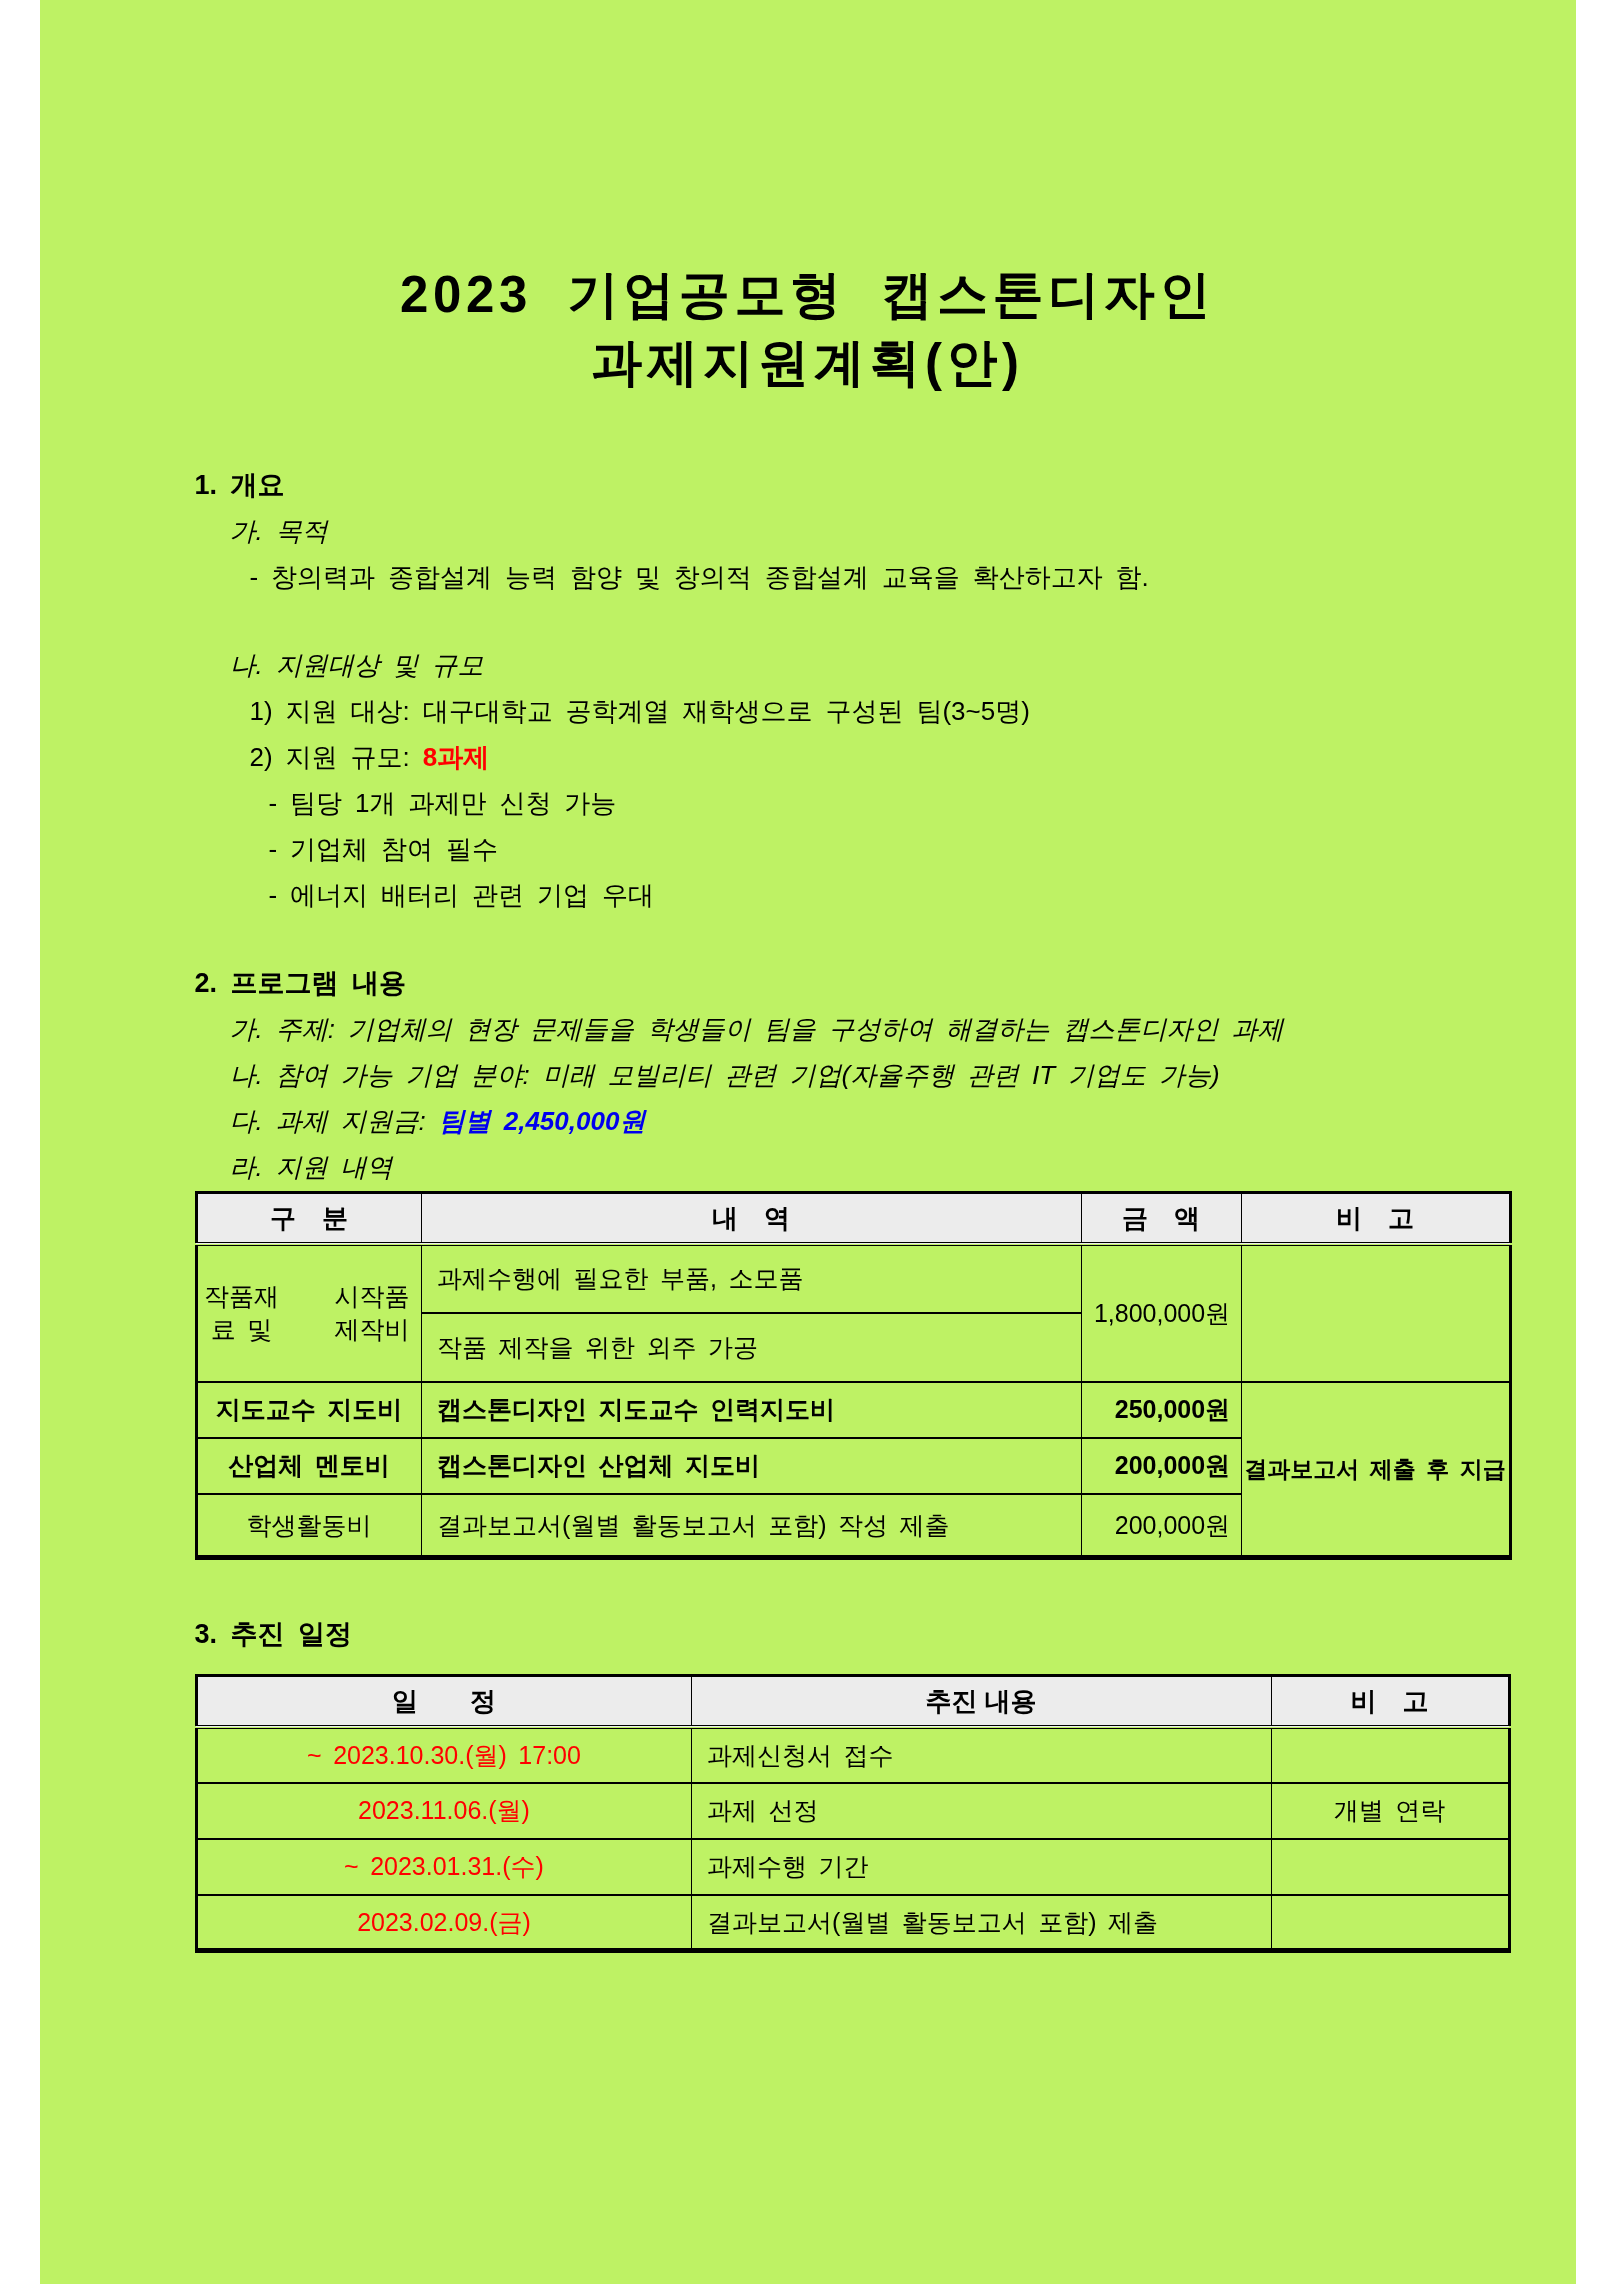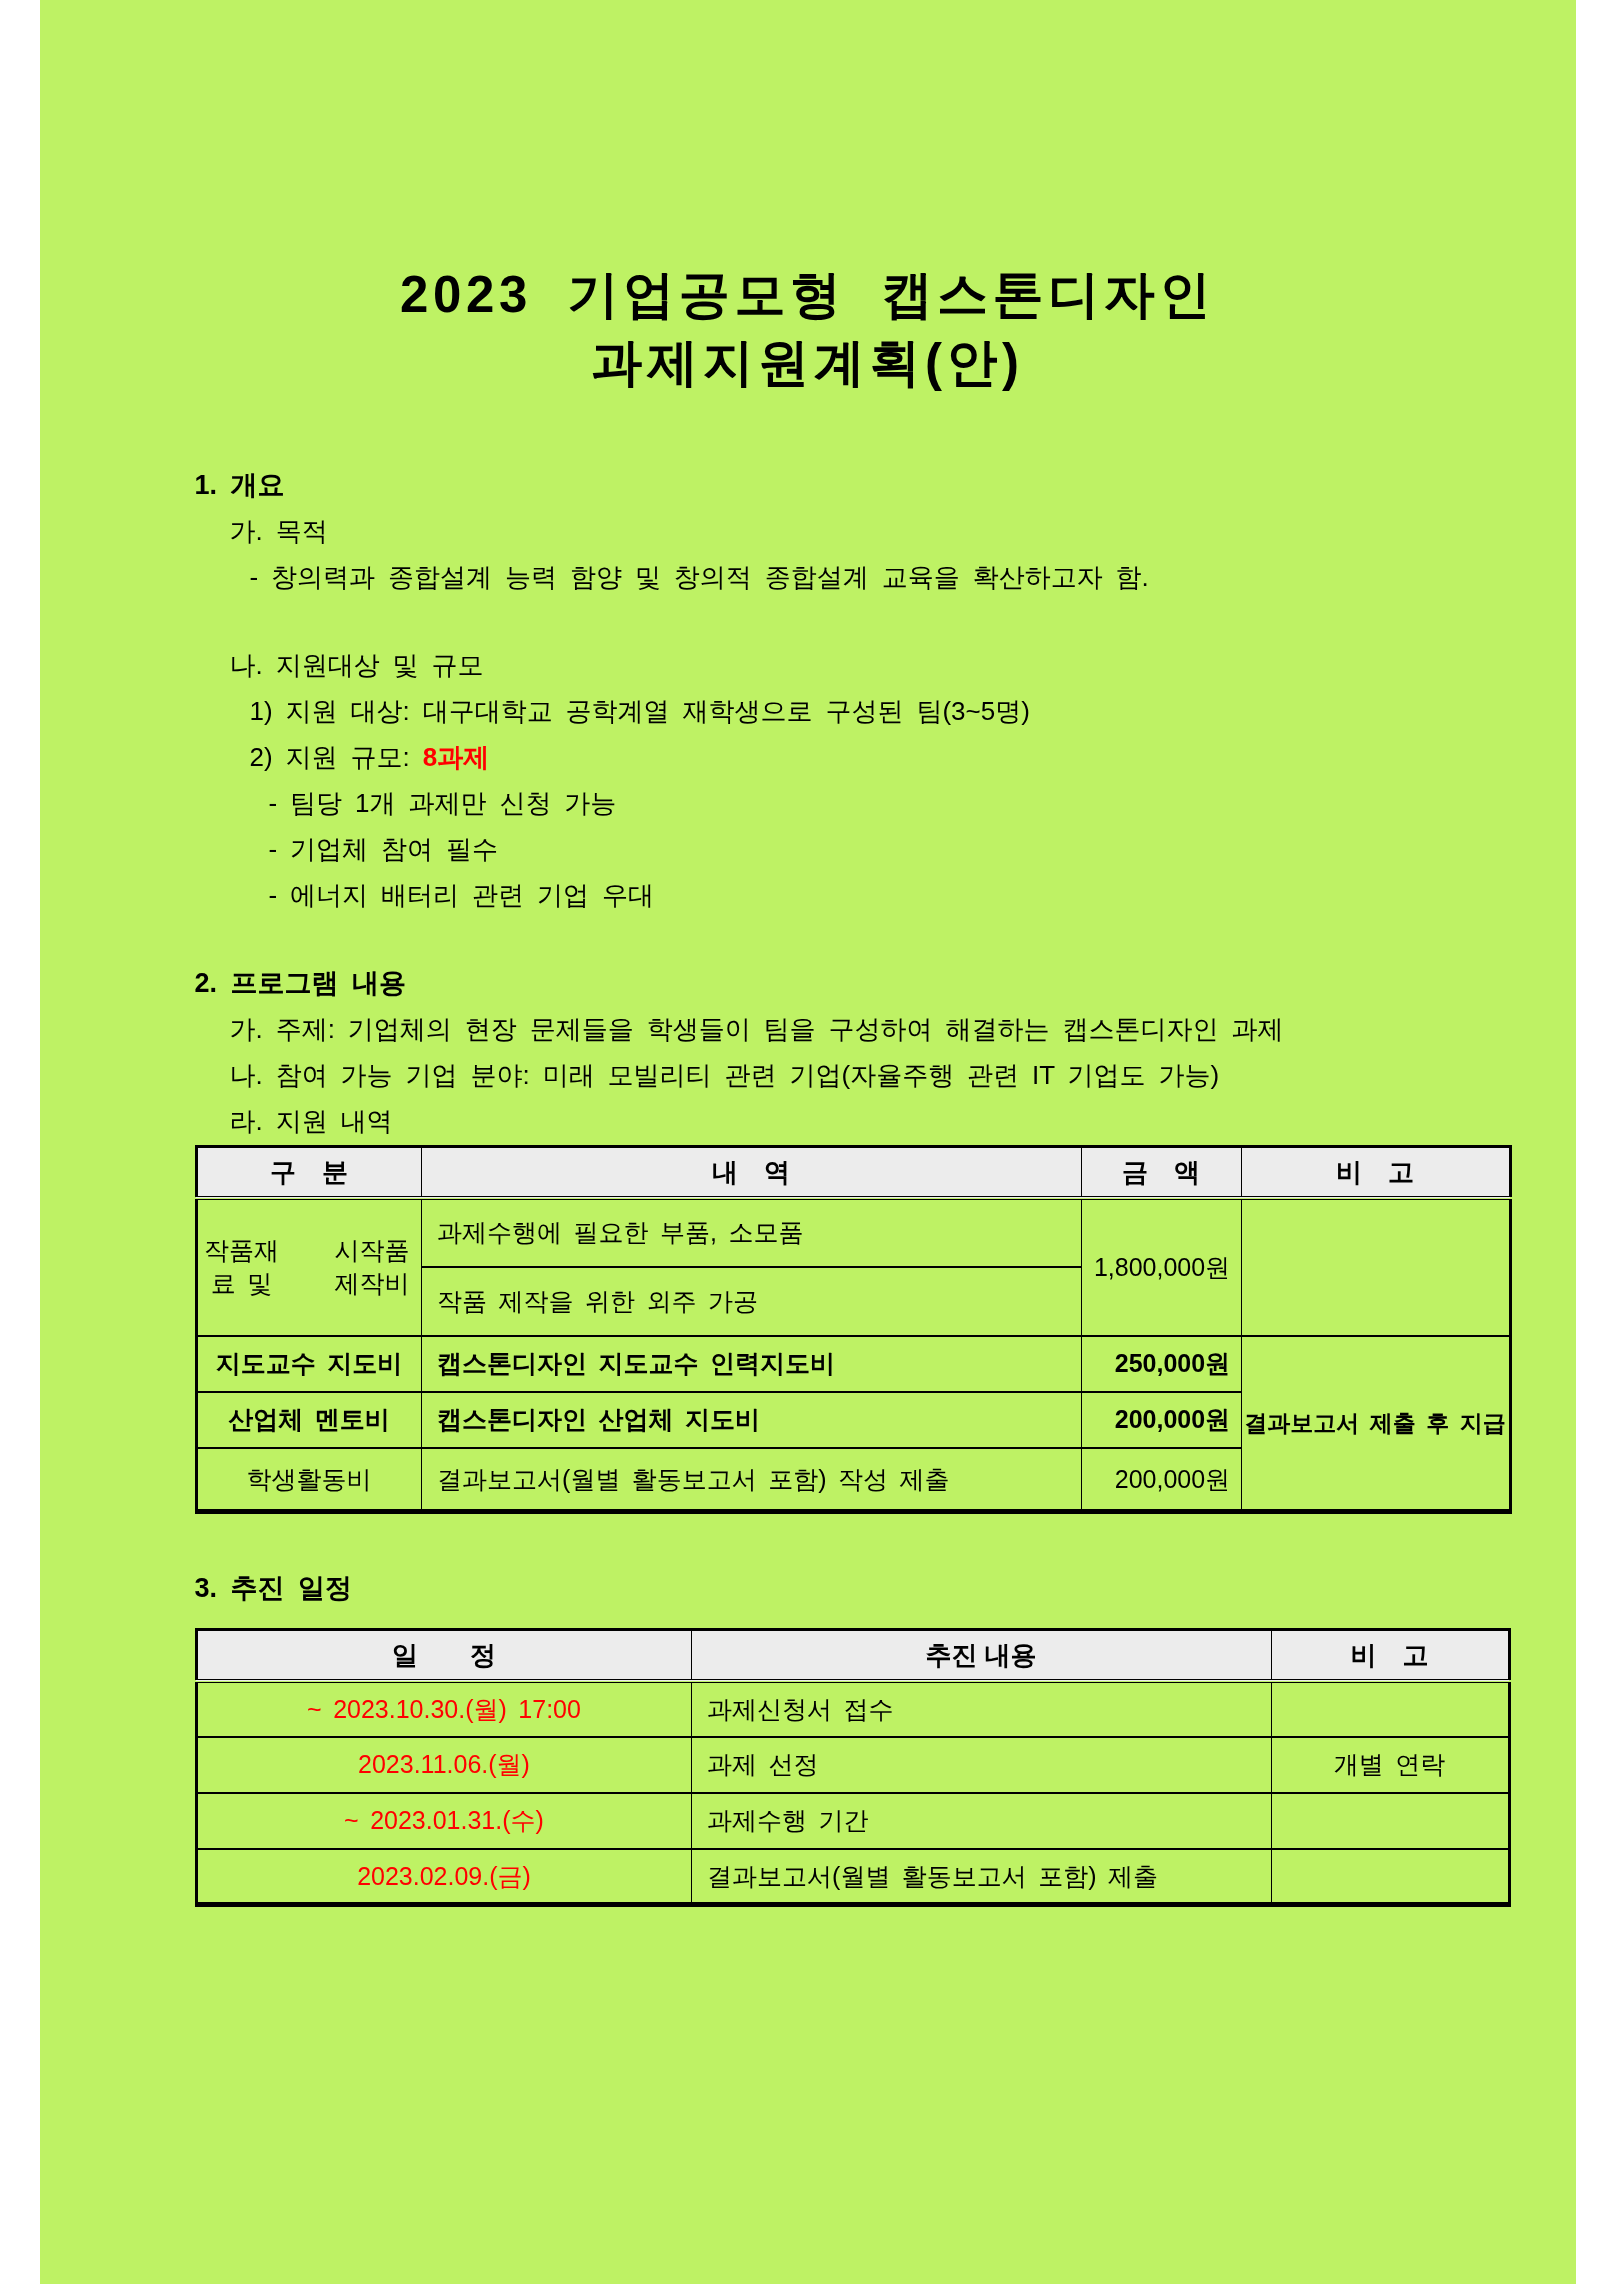--- a/index.html
+++ b/index.html
@@ -29,21 +29,21 @@
   }
 
   
   .line {
     font-size: 26px;
     line-height: 46px;
     word-spacing: 0.22em;
     white-space: nowrap;
   }
   .h1 { font-weight: bold; font-size: 27px; padding-left: 155px; }
-  .lv1 { padding-left: 190px; }   
+  .lv1 { padding-left: 190px; font-style: italic; }   
   .lv2 { padding-left: 210px; }   
   .lv3 { padding-left: 229px; }   
   .gap-top { margin-top: 42px; }
   .sec1-top { margin-top: 65px; }
 
   .red  { color: #ff0000; font-weight: bold; }
   .blue { color: #0000ee; font-weight: bold; }
 
   
   table {
@@ -114,20 +114,21 @@
   <div class="line lv1 gap-top">나. 지원대상 및 규모</div>
   <div class="line lv2">1) 지원 대상: 대구대학교 공학계열 재학생으로 구성된 팀(3~5명)</div>
   <div class="line lv2"><span>2) 지원 규모: </span><span class="red">8과제</span></div>
   <div class="line lv3">- 팀당 1개 과제만 신청 가능</div>
   <div class="line lv3">- 기업체 참여 필수</div>
   <div class="line lv3">- 에너지 배터리 관련 기업 우대</div>
 
   <div class="line h1 gap-top">2. 프로그램 내용</div>
   <div class="line lv1">가. 주제: 기업체의 현장 문제들을 학생들이 팀을 구성하여 해결하는 캡스톤디자인 과제</div>
   <div class="line lv1">나. 참여 가능 기업 분야: 미래 모빌리티 관련 기업(자율주행 관련 IT 기업도 가능)</div>
+  <div class="line lv1"><span>다. 과제 지원금: </span><span class="blue">팀별 2,450,000원</span></div>
   <div class="line lv1">라. 지원 내역</div>
 
   <table class="t1">
     <colgroup>
       <col style="width:225px">
         <col style="width:660px">
         <col style="width:160px">
         <col style="width:269px">
     </colgroup>
     <thead>

